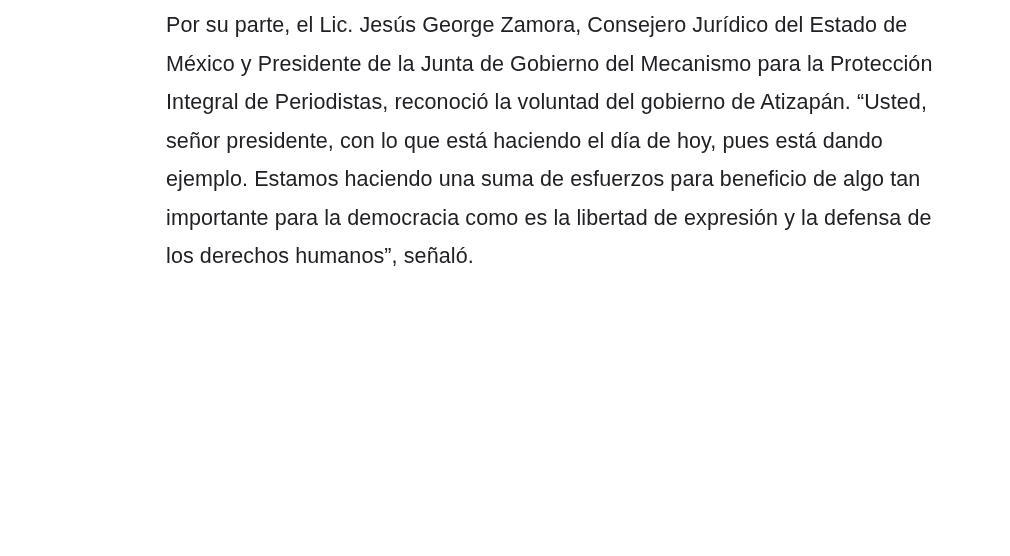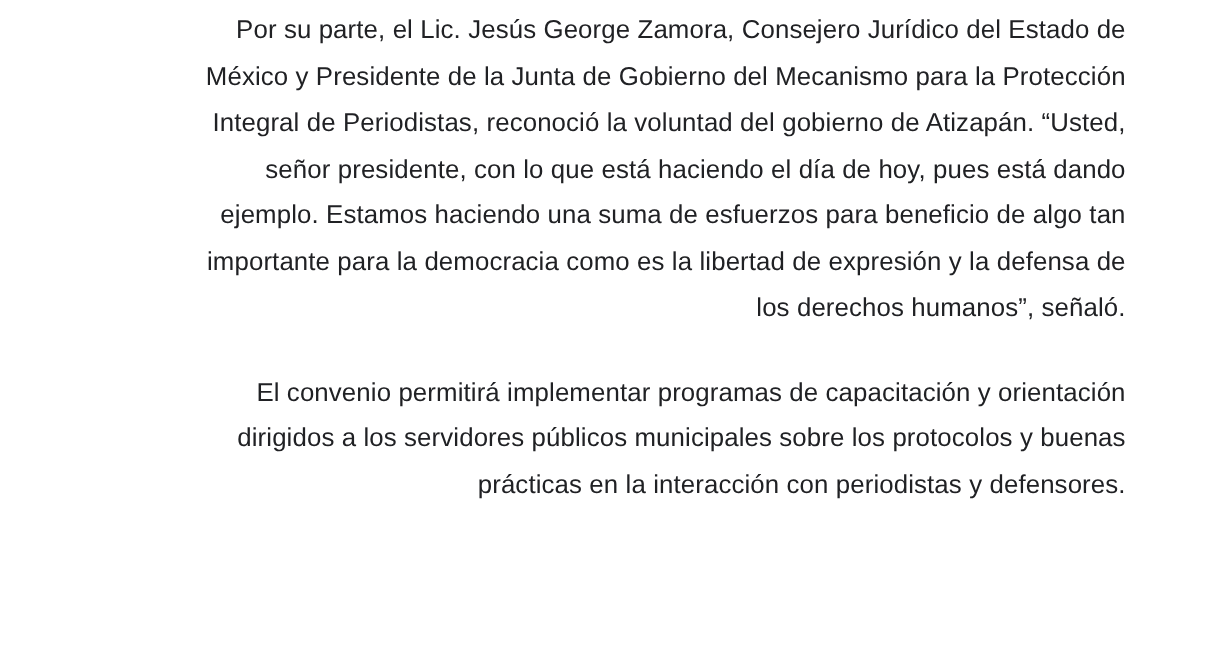--- a/index.html
+++ b/index.html
@@ -19,28 +19,27 @@
     top: 0px;
     width: 772px;
   }
   .paragraph {
     margin: 0;
     color: #202124;
     font-size: 21.5px;
     line-height: 38.5px;
     letter-spacing: 0.1px;
     font-weight: 400;
-    text-align: right;
+    text-align: left;
   }
   .paragraph.first {
     padding-top: 6px;
   }
   .paragraph + .paragraph {
     margin-top: 32px;
   }
 </style>
 </head>
 <body>
 
 <div class="article">
   <p class="paragraph first">Por su parte, el Lic. Jesús George Zamora, Consejero Jurídico del Estado de México y Presidente de la Junta de Gobierno del Mecanismo para la Protección Integral de Periodistas, reconoció la voluntad del gobierno de Atizapán. “Usted, señor presidente, con lo que está haciendo el día de hoy, pues está dando ejemplo. Estamos haciendo una suma de esfuerzos para beneficio de algo tan importante para la democracia como es la libertad de expresión y la defensa de los derechos humanos”, señaló.</p>
-  <p class="paragraph">El convenio permitirá implementar programas de capacitación y orientación dirigidos a los servidores públicos municipales sobre los protocolos y buenas prácticas en la interacción con periodistas y defensores.</p>
 </div>
 
 </body></html>

